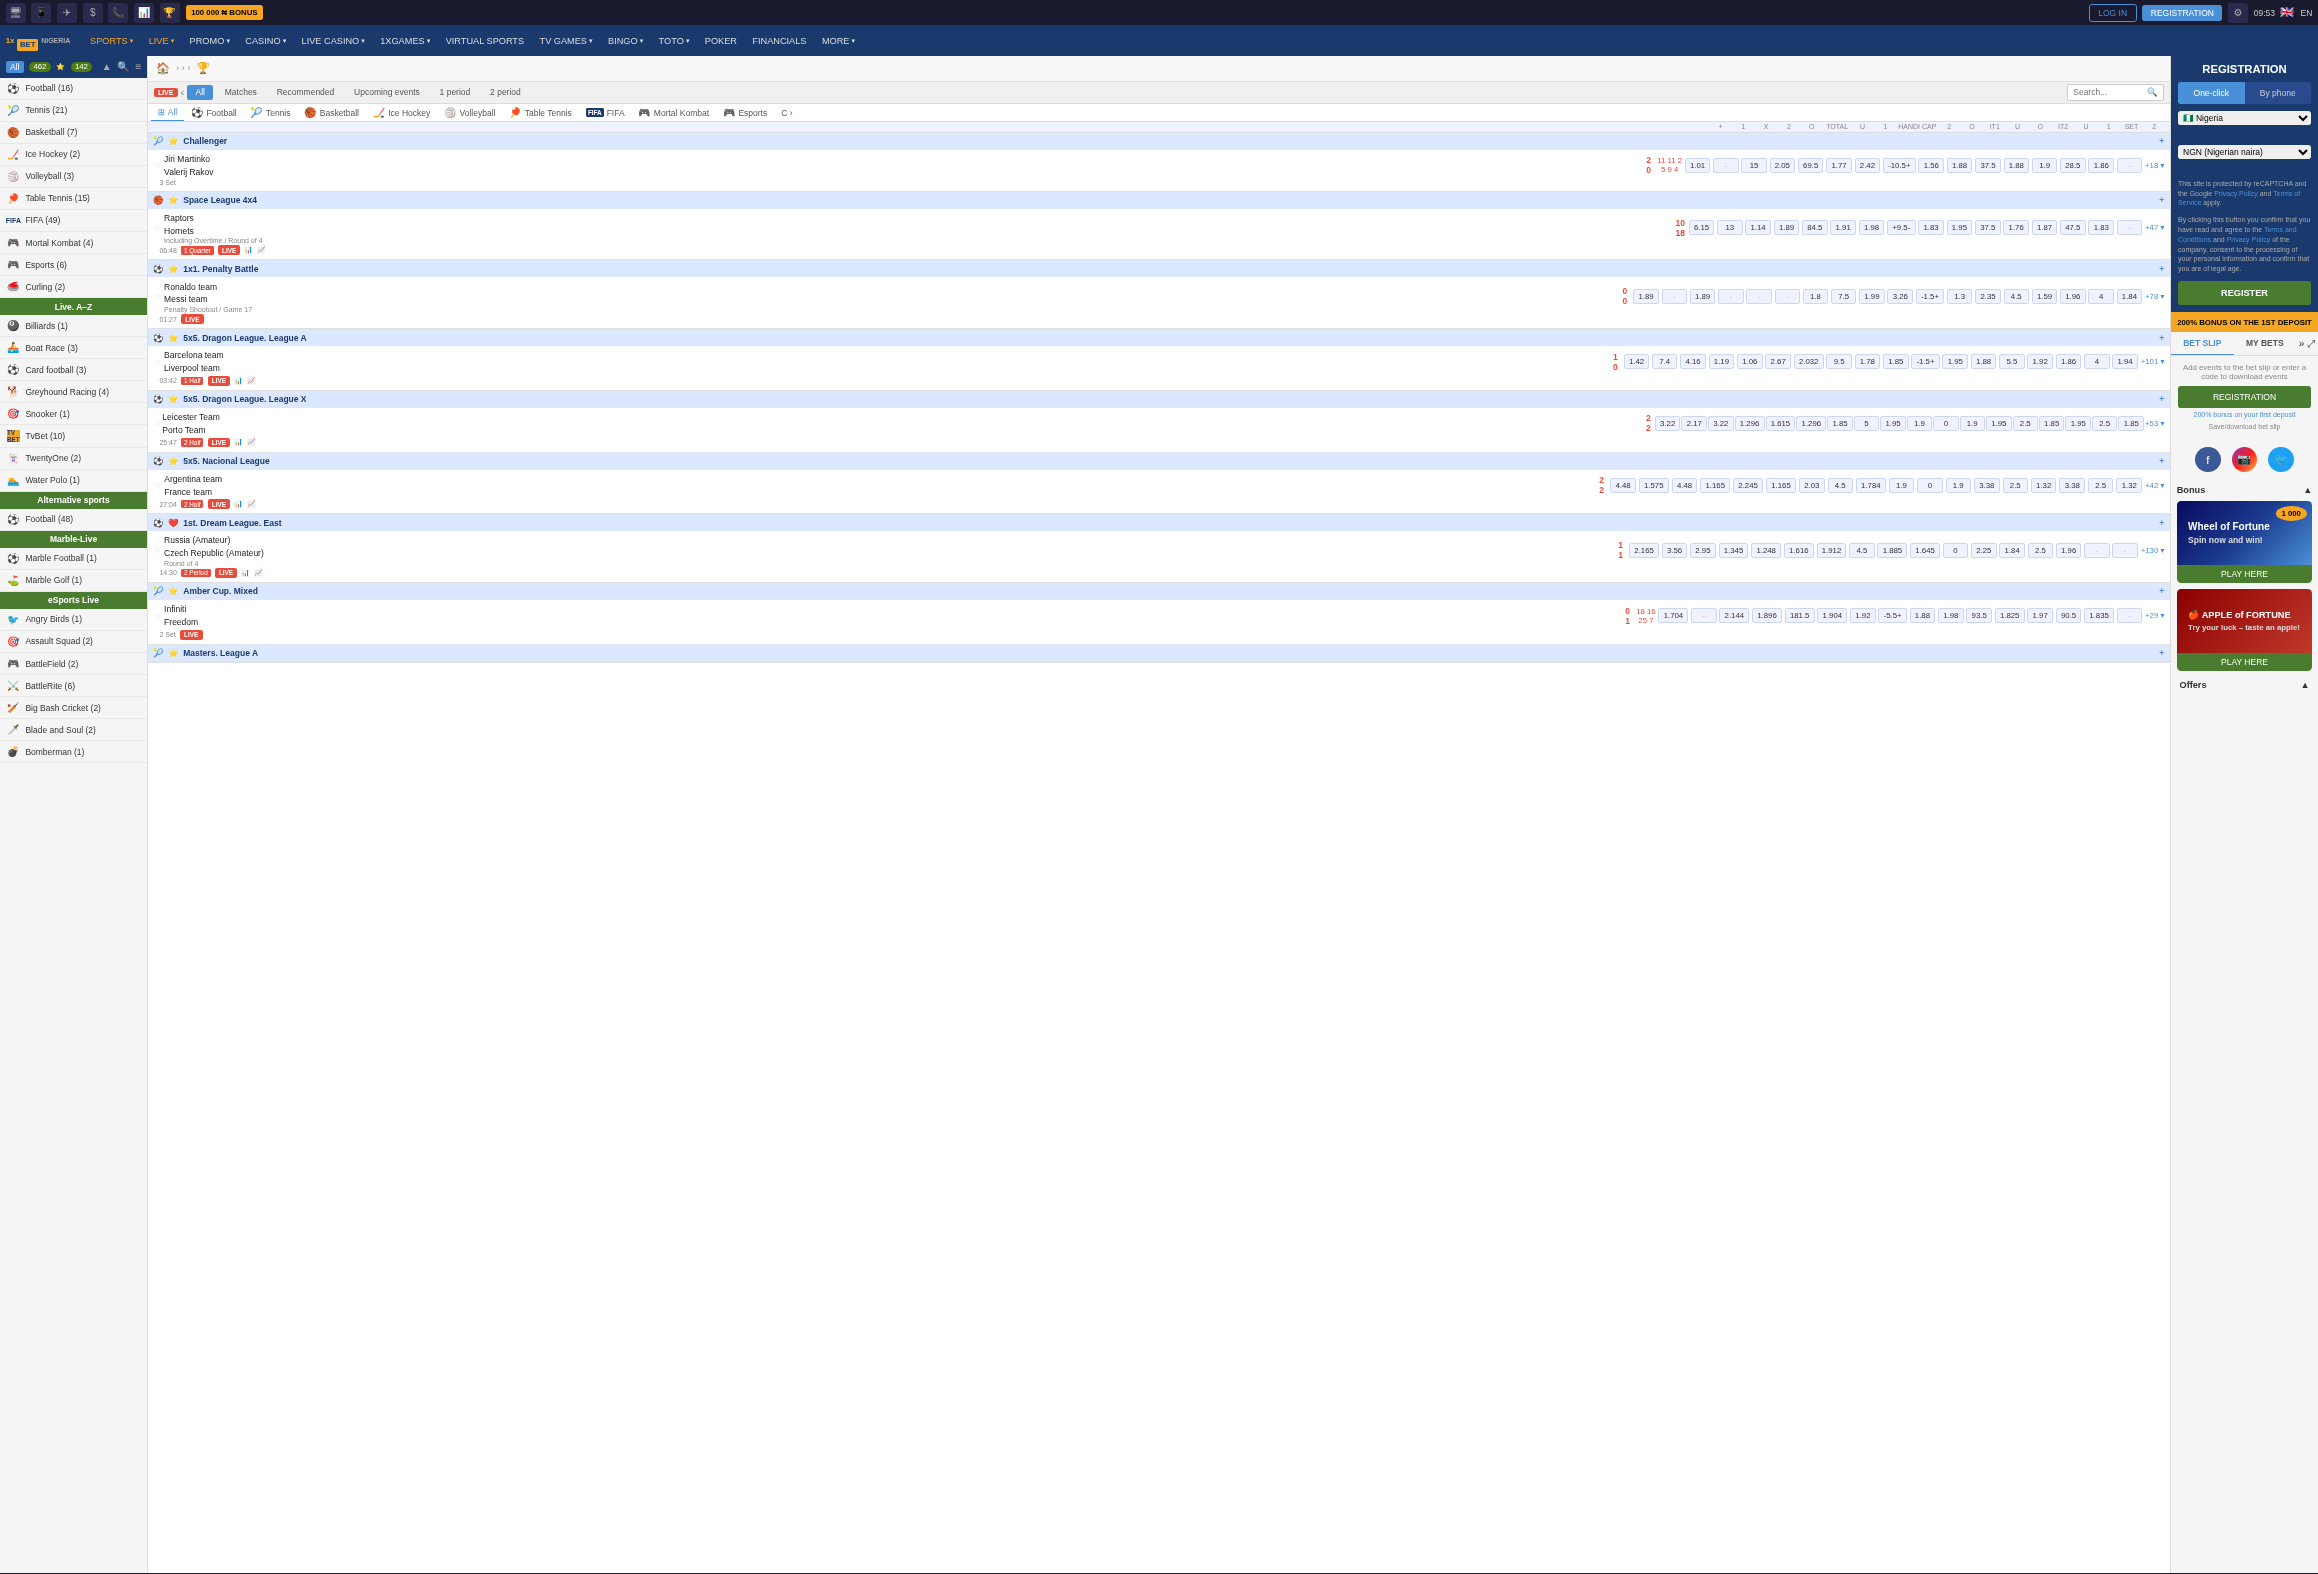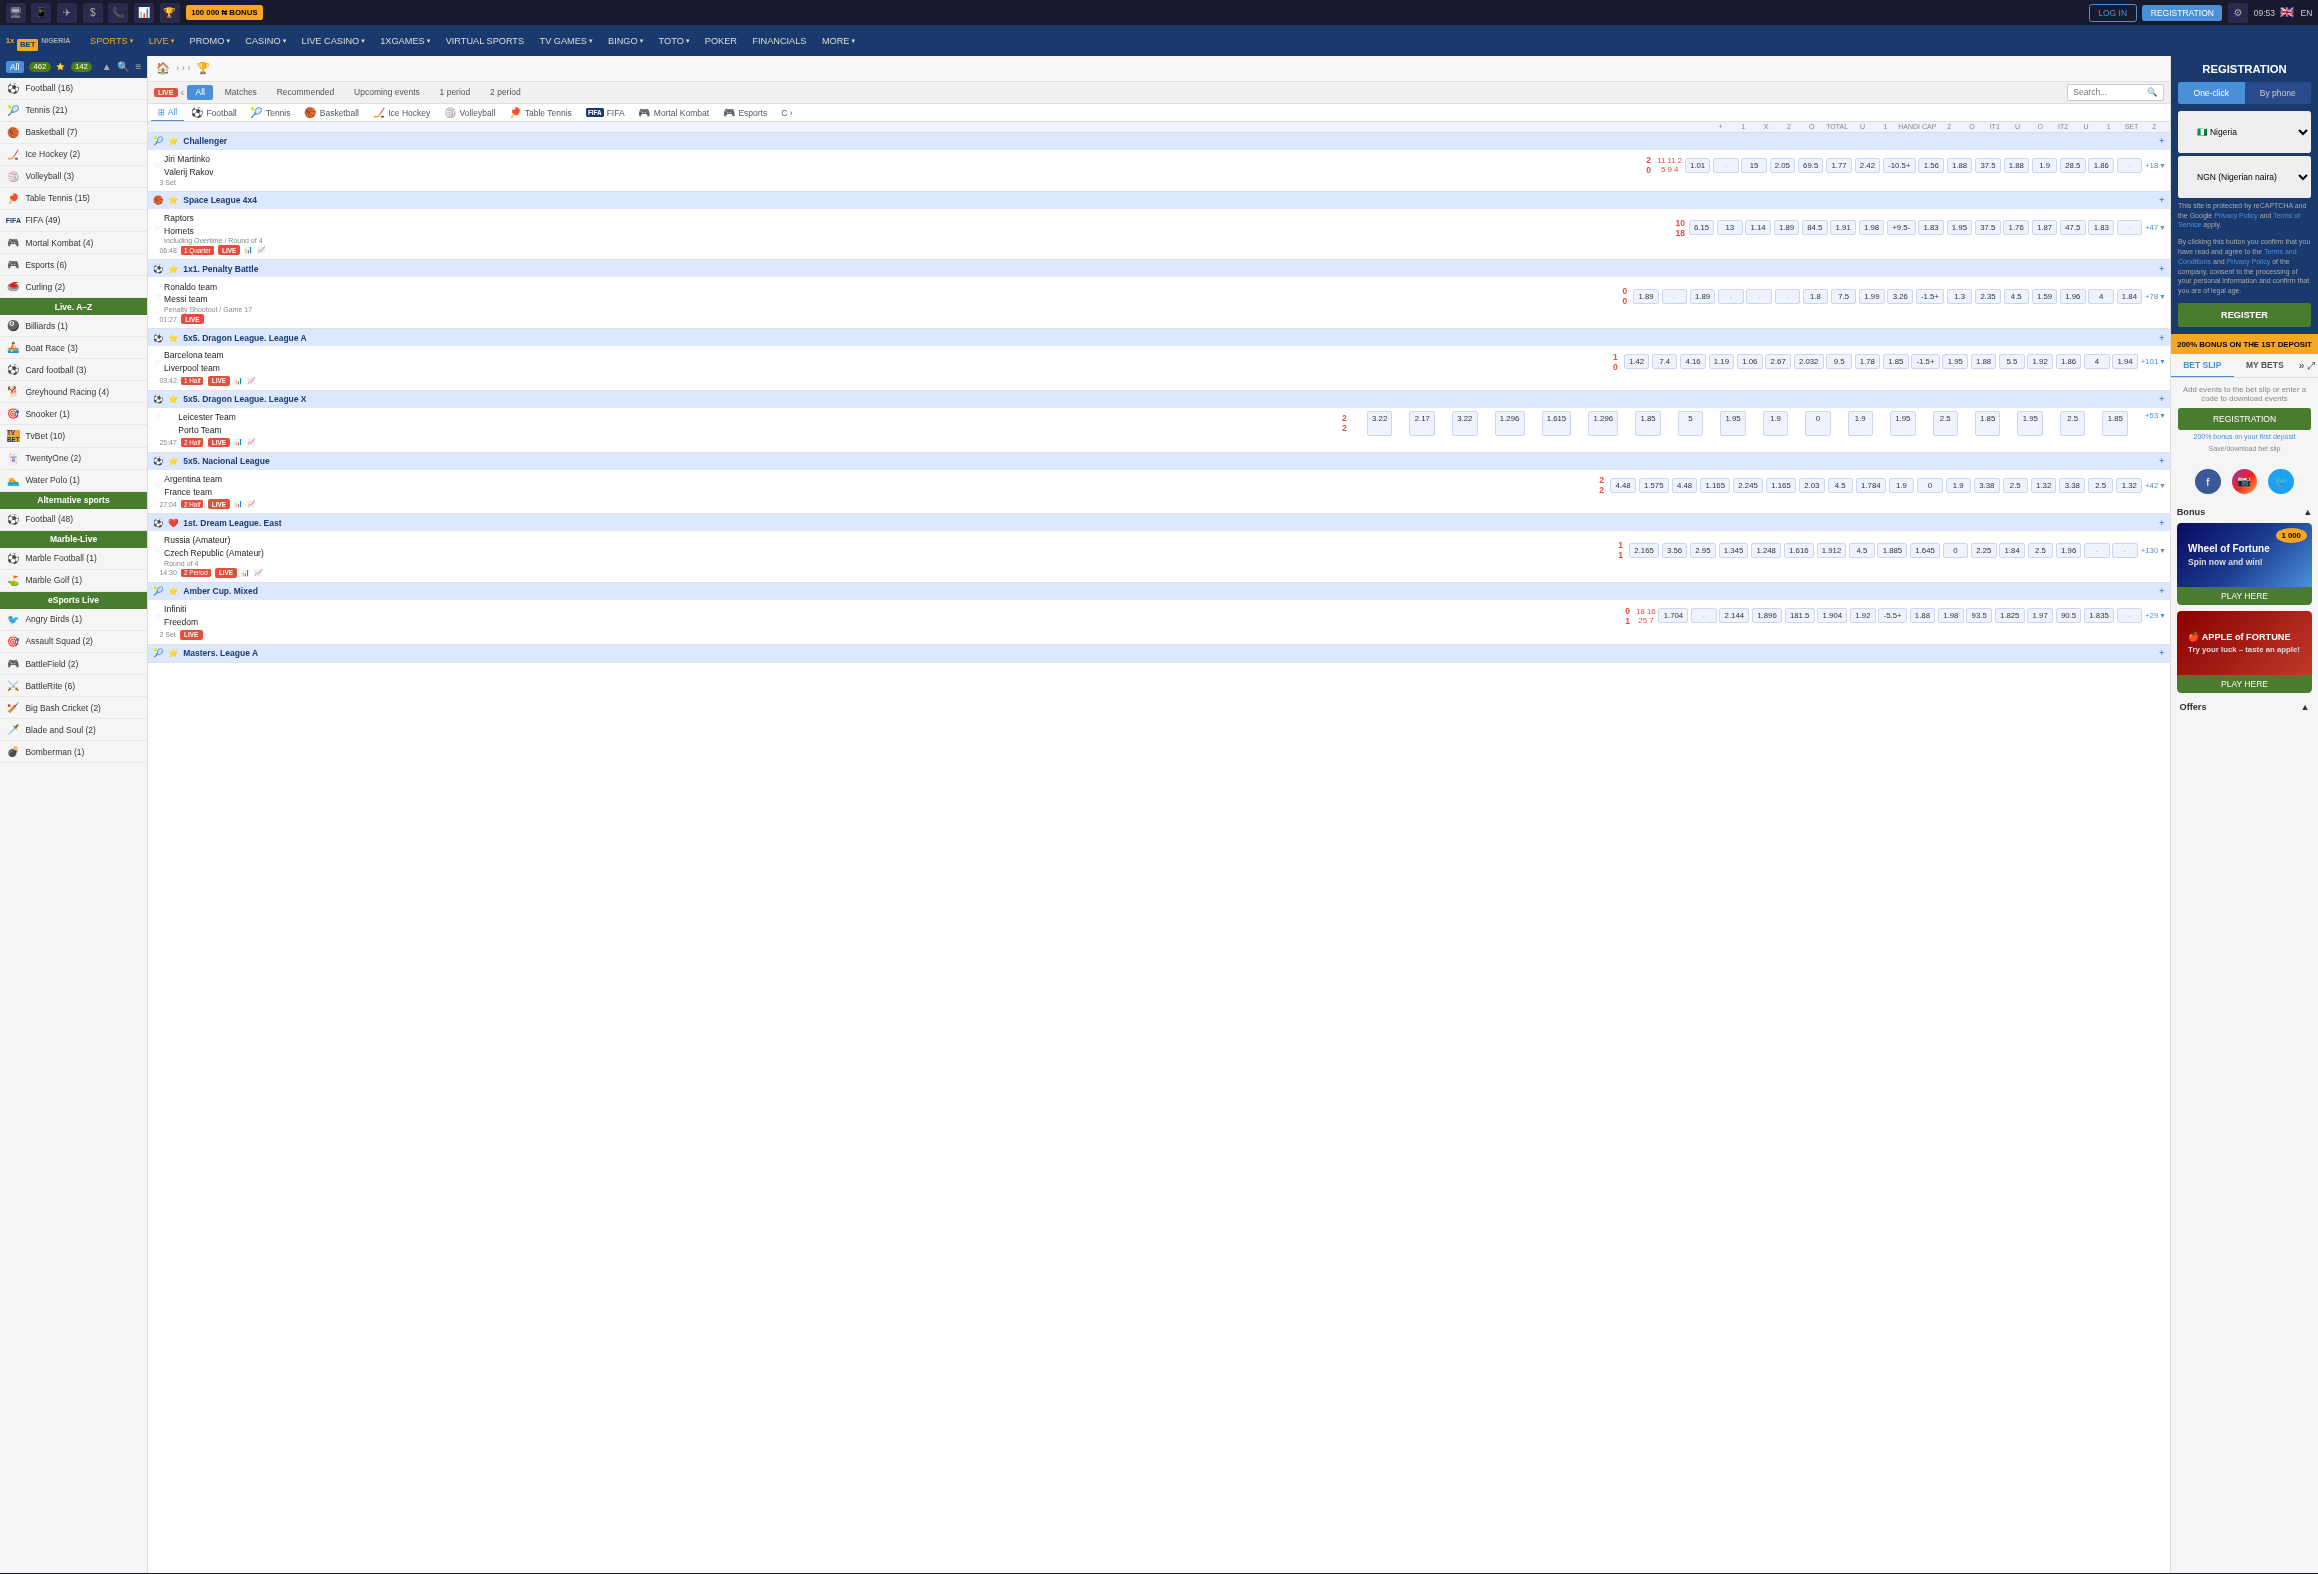--- a/index.html
+++ b/index.html
@@ -52,21 +52,21 @@
     .sport-tabs-row { background: #fff; display: flex; align-items: center; border-bottom: 1.4px solid #ddd; overflow-x: auto; padding: 0 2.8px; }
     .match-live { background: #e74c3c; color: #fff; font-size: 6.4px; padding: 0.7px 2.8px; border-radius: 1.4px; }
     
     
     .right-panel { width: 148px; background: #f5f5f5; overflow-y: auto; flex-shrink: 0; border-left: 0.7px solid #ddd; }
     .reg-panel { background: #1a3a6e; color: #fff; padding: 7px; }
     .reg-title { font-size: 11.3px; font-weight: bold; text-align: center; margin-bottom: 7px; }
     .reg-tabs { display: flex; border-radius: 2.8px; overflow: hidden; margin-bottom: 7px; }
     .reg-tab { flex: 1; padding: 5.7px; text-align: center; cursor: pointer; font-size: 8.5px; background: #2a4a8e; color: #ccc; }
     .reg-tab.active { background: #4a90d9; color: #fff; }
-    .reg-select { width: 100%; padding: 15px; margin-bottom: 3px; border-radius: 2.8px; border: none; font-size: 8.5px; }
+    .reg-select { width: 100%; padding: 1px; margin-bottom: 20px; border-radius: 2.8px; border: none; font-size: 8.5px; }
     .reg-text { font-size: 7px; color: #aaa; margin-bottom: 7px; line-height: 1.4; }
     .reg-link { color: #4a90d9; }
     .btn-register-big { width: 100%; background: #4a7c2f; color: #fff; border: none; padding: 7px; border-radius: 2.8px; font-size: 9.2px; font-weight: bold; cursor: pointer; }
     .bonus-bar { background: #f5a623; color: #000; text-align: center; padding: 5.7px; font-size: 7.8px; font-weight: bold; }
     .betslip-tabs { display: flex; border-bottom: 1.4px solid #ddd; }
     .betslip-tab { flex: 1; padding: 5.7px; text-align: center; cursor: pointer; font-size: 8.5px; font-weight: bold; color: #555; }
     .betslip-tab.active { color: #4a90d9; border-bottom: 1.4px solid #4a90d9; }
     .betslip-body { padding: 7px; font-size: 7.8px; color: #888; text-align: center; }
     .btn-reg-small { width: 100%; background: #4a7c2f; color: #fff; border: none; padding: 5.7px; border-radius: 2.8px; font-size: 8.5px; cursor: pointer; margin-top: 5.7px; }
     .social-icons { display: flex; justify-content: center; gap: 11.3px; padding: 7px; }
@@ -612,21 +612,21 @@
     <div class="match-block">
       <div class="match-header">
         <span>⚽</span>
         <span>⭐</span>
         <span>5x5. Dragon League. League X</span>
         <div style="margin-left:auto;display:flex;gap:5.7px;">
           <span style="cursor:pointer;color:#4a90d9;">+</span>
         </div>
       </div>
       <div style="padding:2.8px 5.7px;">
-        <div style="display:flex;gap:17px;">
+        <div style="display:flex;align-items:center;gap:1px;">
           <span style="color:#ddd;cursor:pointer;">☆</span>
           <div style="flex:1;">
             <div class="match-team-name">Leicester Team</div>
             <div class="match-team-name">Porto Team</div>
           </div>
           <div style="display:flex;gap:2.8px;align-items:center;">
             <div style="text-align:center;">
               <div class="score-val">2</div>
               <div class="score-val">2</div>
             </div>

